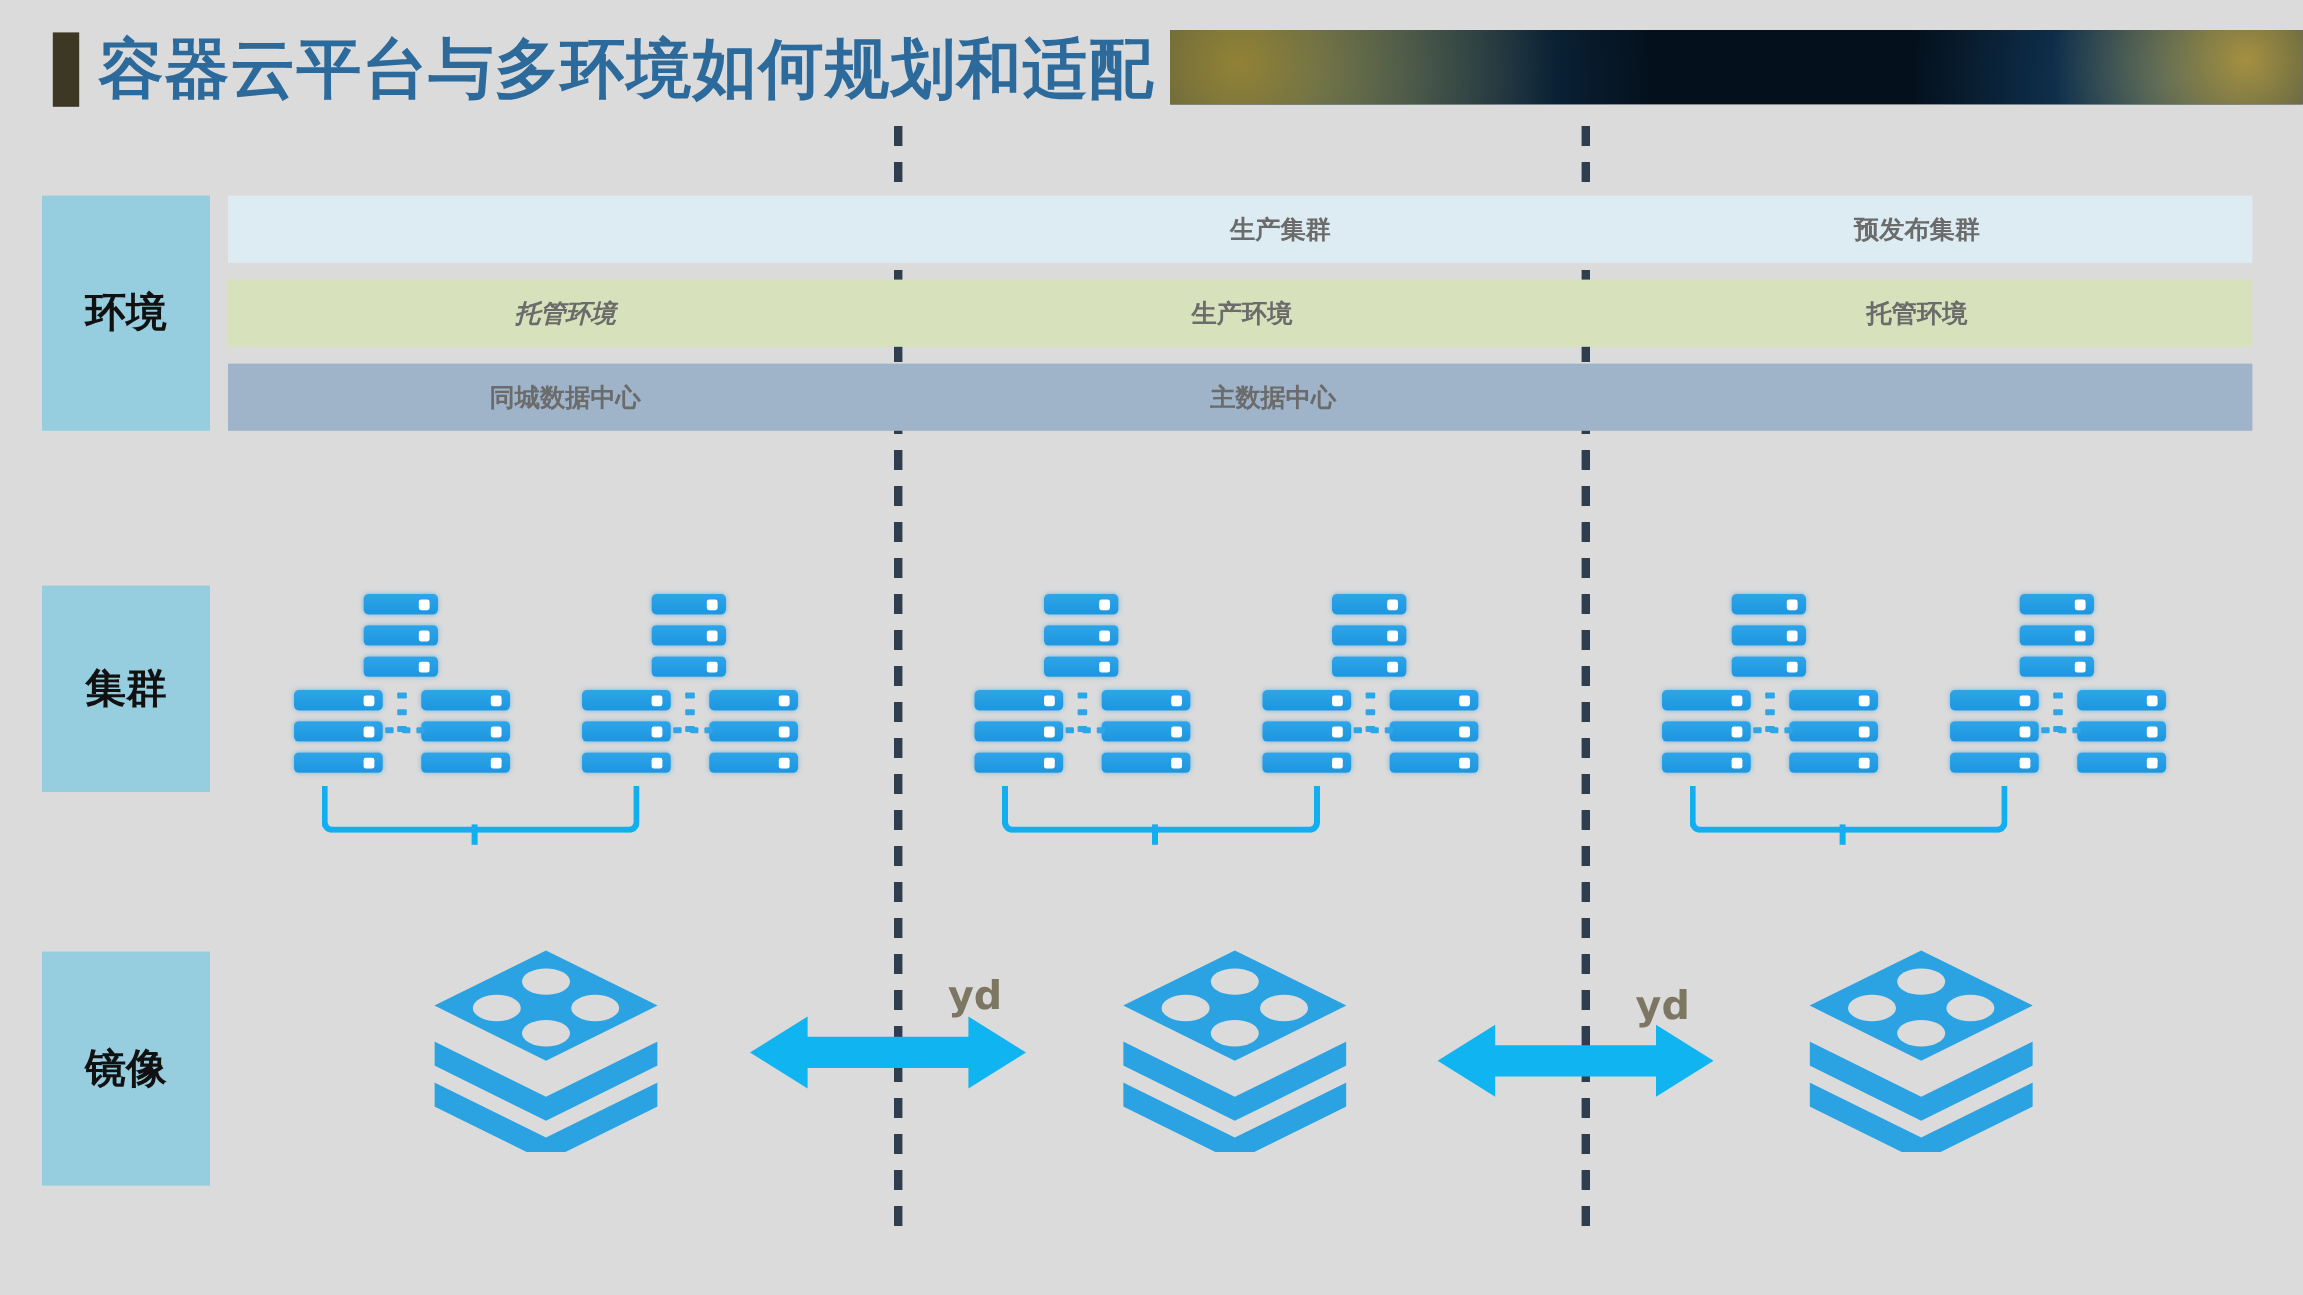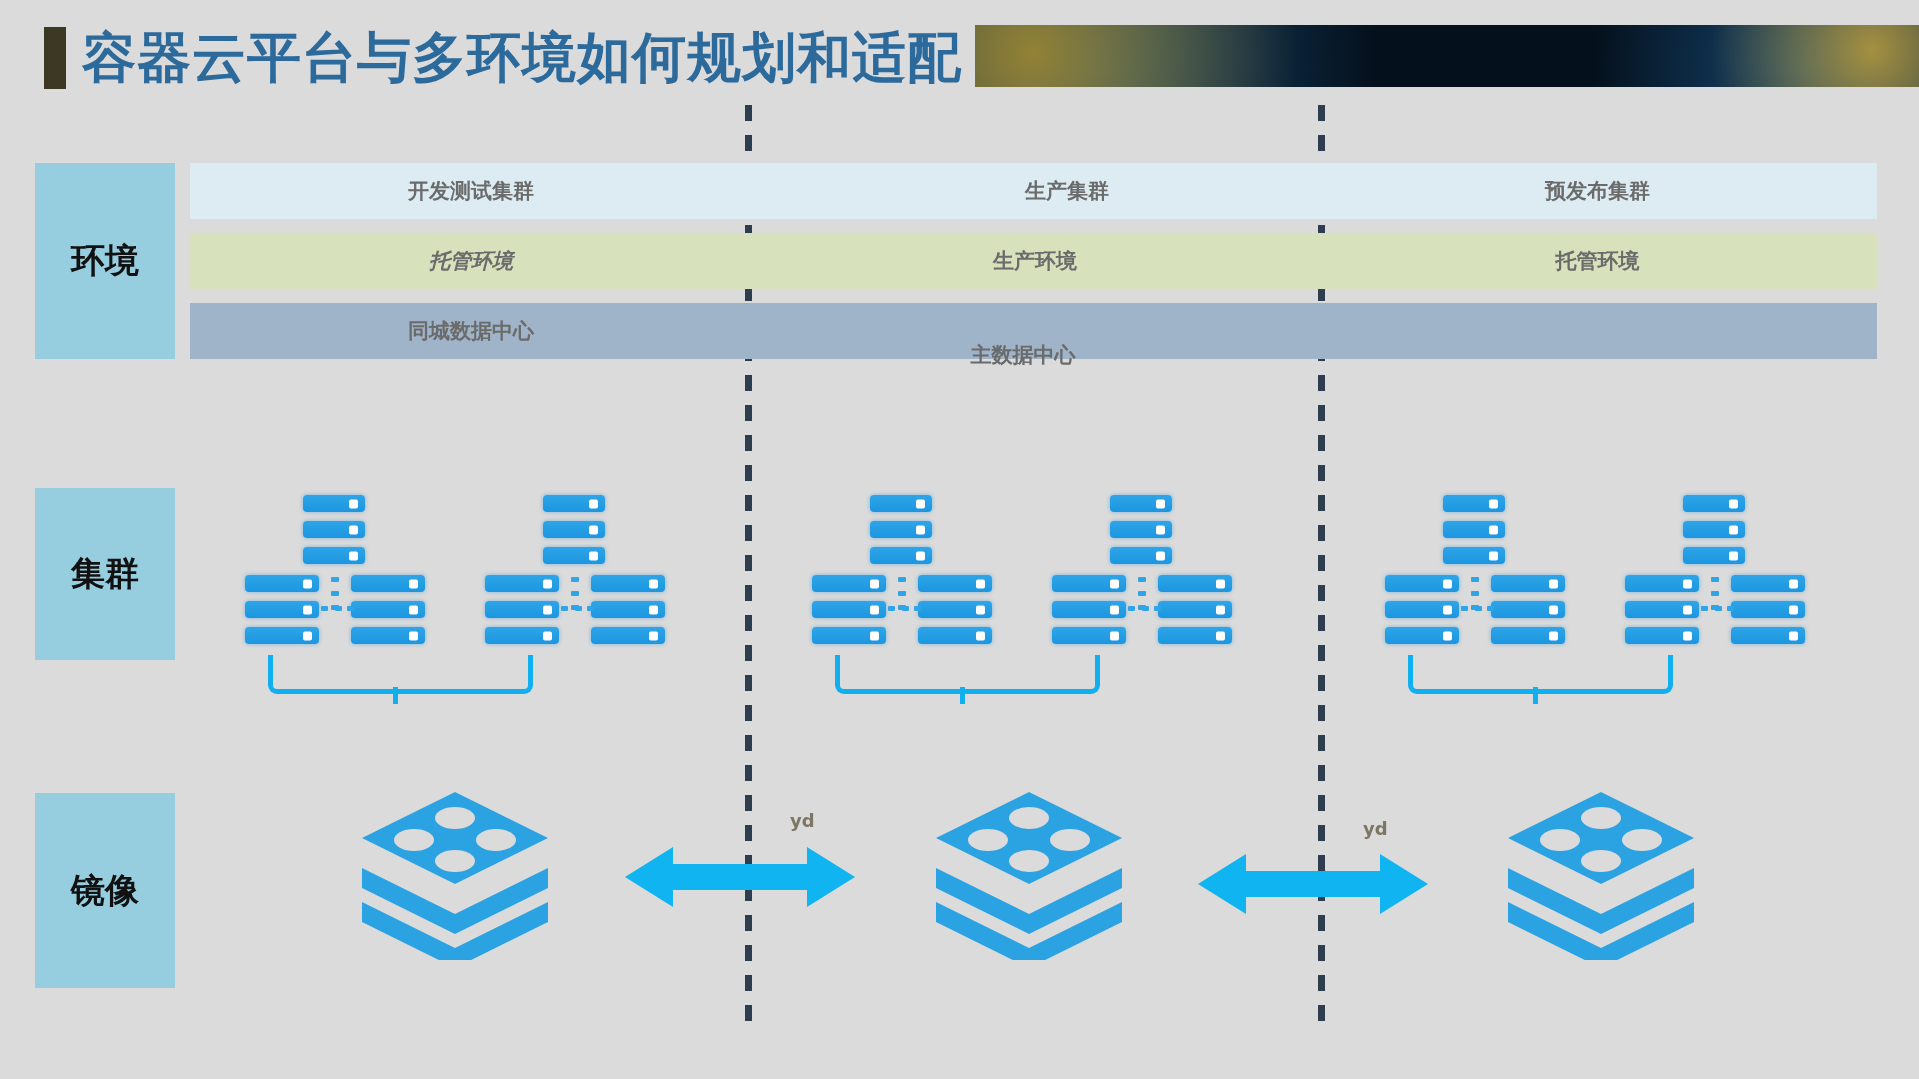--- a/index.html
+++ b/index.html
@@ -88,21 +88,21 @@
   .bracket-stem{
     position:absolute;width:5px;height:17px;background:#10aff0;
   }
 
   
   .layer-icon{position:absolute;width:186px;height:170px;}
 
   
   .arrow-wrap{position:absolute;height:64px;}
   .yd-label{
-    position:absolute;font-size:18px;font-weight:bold;color:#7d7663;
+    position:absolute;font-size:33px;font-weight:bold;color:#7d7663;
     font-family:"DejaVu Sans","Liberation Sans",sans-serif;
   }
 </style>
 </head>
 <body>
 
 <div id="title-bar">
   <div id="title-accent"></div>
   <div id="page-title">容器云平台与多环境如何规划和适配</div>
   <div id="title-banner"></div>
@@ -115,32 +115,31 @@
   <span>环境</span>
 </div>
 <div class="side-box" style="left:35px;top:488px;width:140px;height:172px;font-size:34px;">
   <span>集群</span>
 </div>
 <div class="side-box" style="left:35px;top:793px;width:140px;height:195px;font-size:34px;">
   <span>镜像</span>
 </div>
 
 <div class="band" id="band-0">
-  <div class="cell" style="left:0px;width:562px;">开发测试集群</div>
   <div class="cell" style="left:594px;width:566px;">生产集群</div>
   <div class="cell" style="left:1128px;width:559px;">预发布集群</div>
 </div>
 <div class="band" id="band-1">
   <div class="cell" style="left:0px;width:562px;font-style:italic;">托管环境</div>
   <div class="cell" style="left:562px;width:566px;">生产环境</div>
   <div class="cell" style="left:1128px;width:559px;">托管环境</div>
 </div>
 <div class="band" id="band-2">
   <div class="cell" style="left:0px;width:562px;">同城数据中心</div>
-  <div class="cell" style="left:550px;width:566px;margin-top:24px;">主数据中心</div>
+  <div class="cell" style="left:588px;width:566px;">主数据中心</div>
 </div>
 
 <div class="cluster-group" style="left:245px;">
     <div class="cluster" style="left: 0px;">
       <div class="srv top" style="left: 58px; top: 0px;"></div>
       <div class="srv top" style="left: 58px; top: 26px;"></div>
       <div class="srv top" style="left: 58px; top: 52px;"></div>
       <div class="srv wide" style="left: 0px; top: 80px;"></div>
       <div class="srv wide" style="left: 0px; top: 106px;"></div>
       <div class="srv wide" style="left: 0px; top: 132px;"></div>

